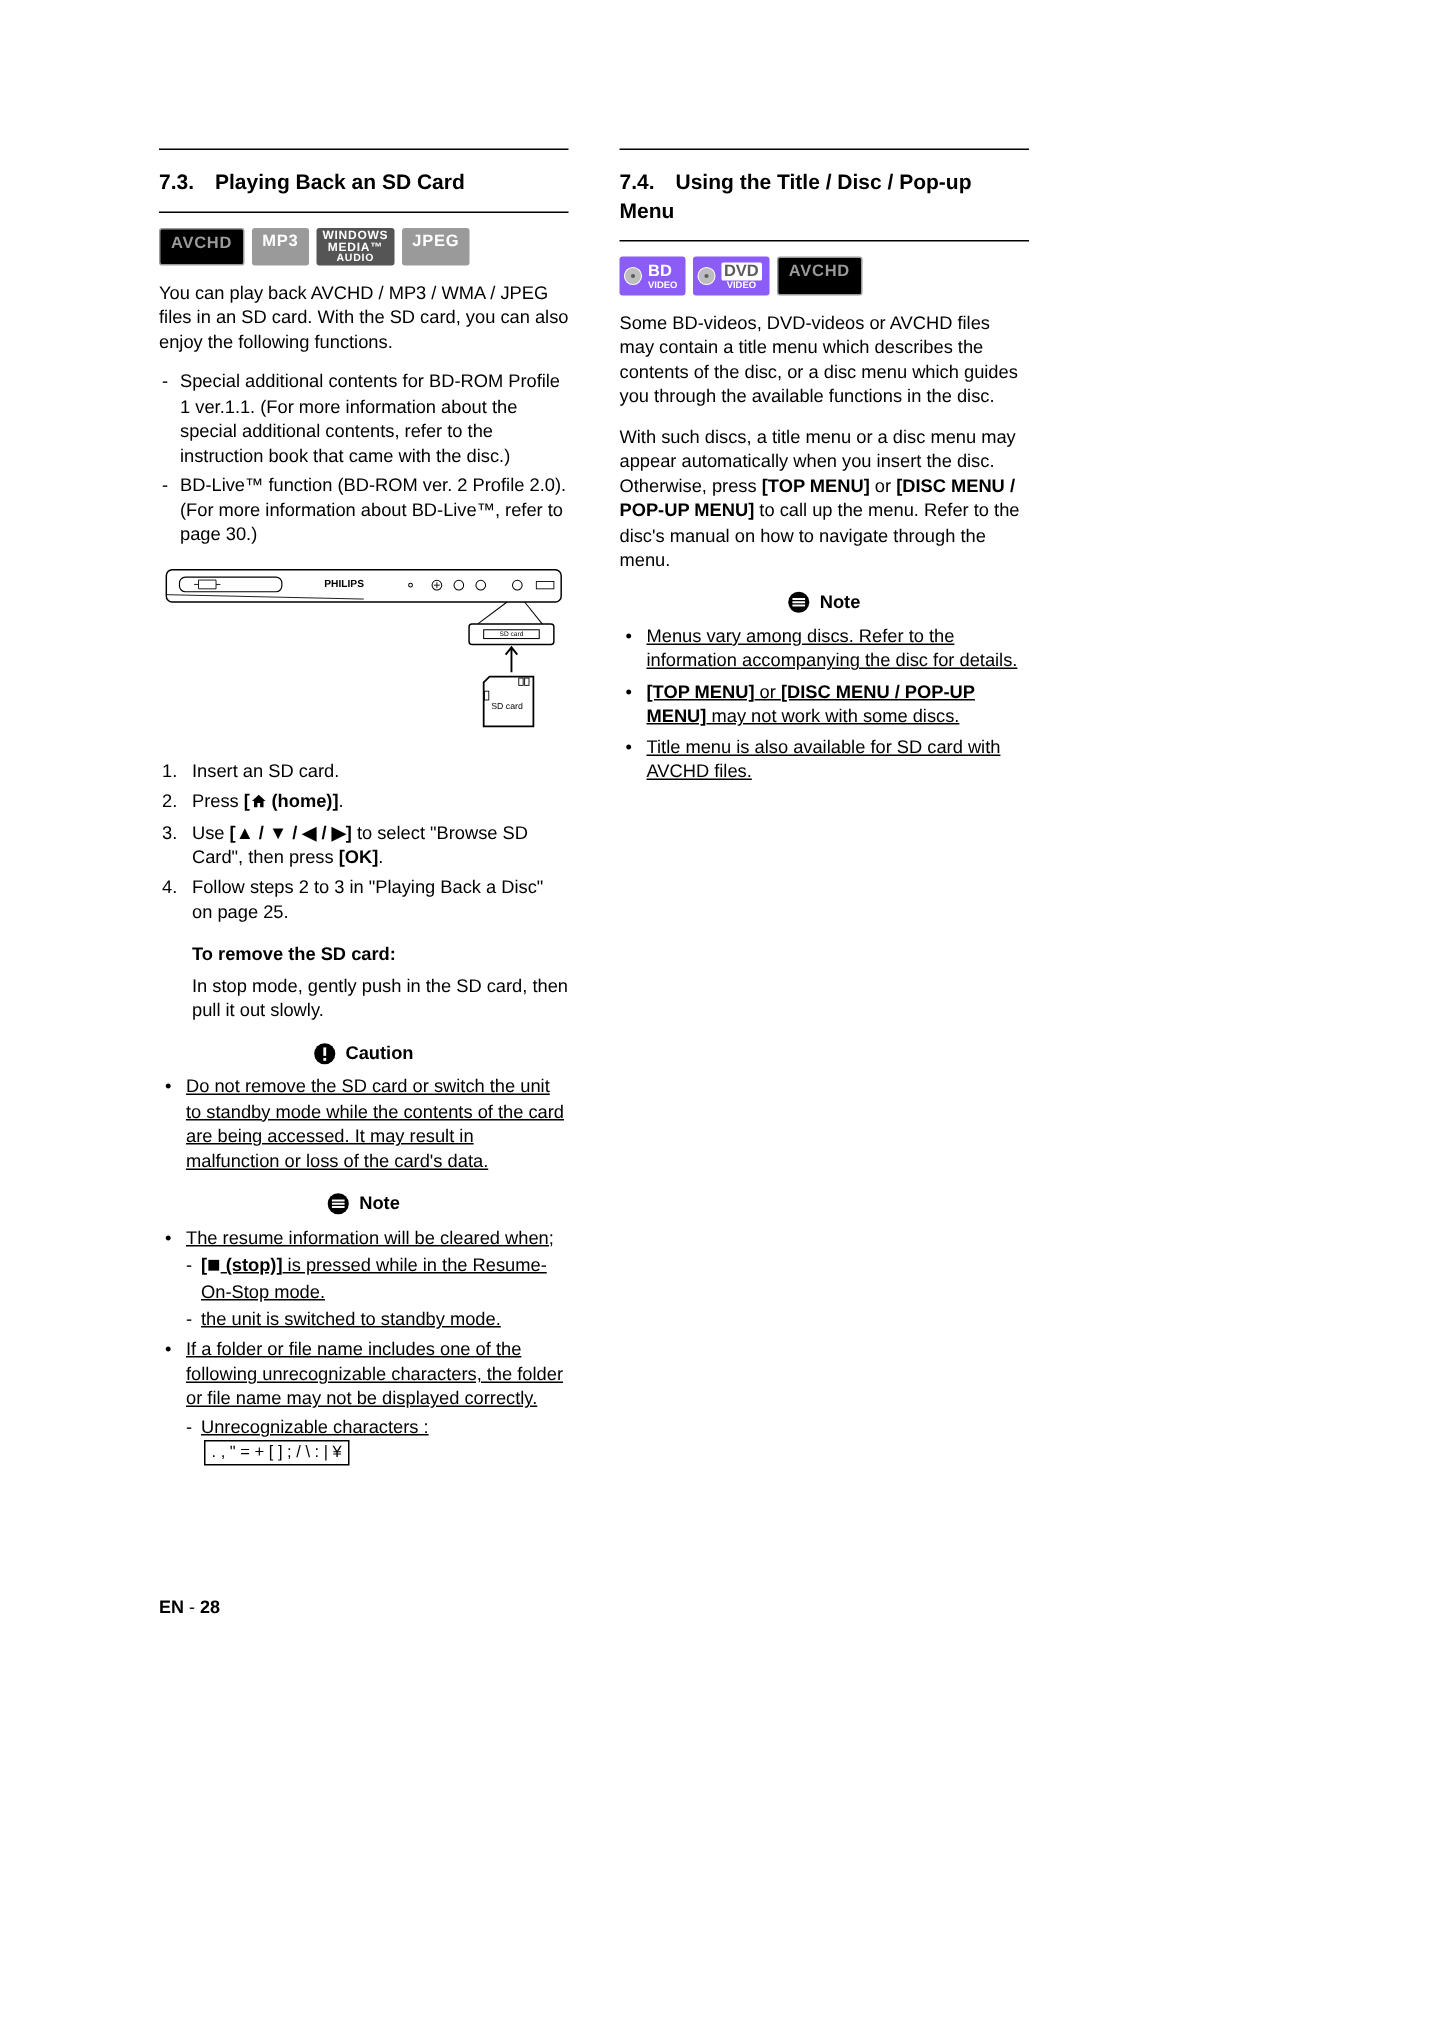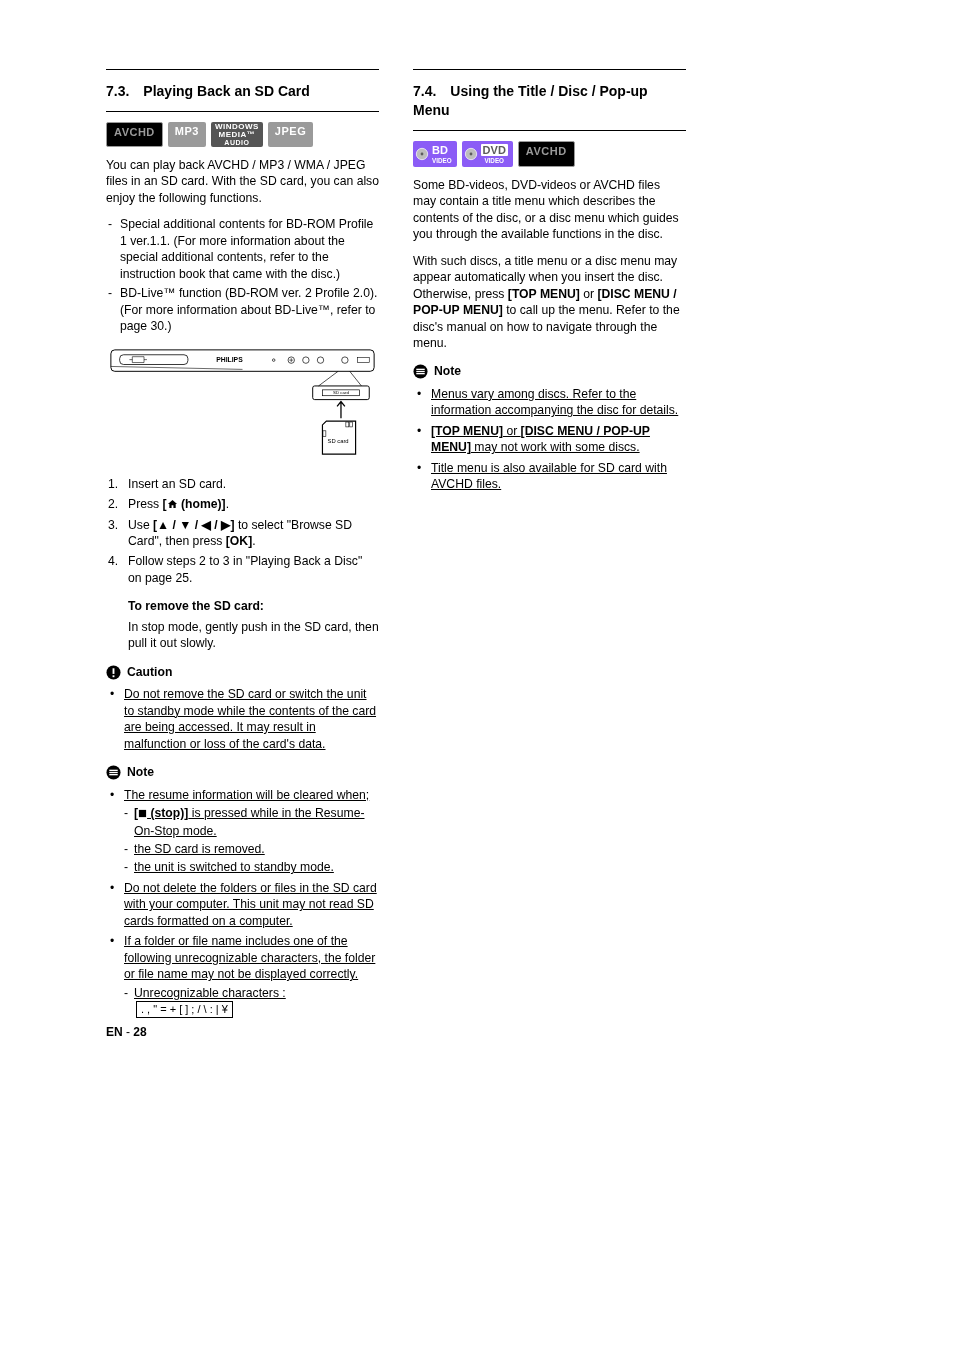--- a/index.html
+++ b/index.html
@@ -7,21 +7,21 @@
     padding: 0;
     background: #fff;
     font-family: "Helvetica Neue", Arial, sans-serif;
     color: #000;
     font-size: 12.2px;
     line-height: 1.35;
   }
   .page {
     width: 792px;
     box-sizing: border-box;
-    padding: 69px 106px 36px 106px;
+    padding: 99px 106px 36px 106px;
   }
   .columns {
     display: flex;
     gap: 34px;
   }
   .col {
     flex: 1 1 0;
     min-width: 0;
   }
   hr.toprule {
@@ -77,37 +77,39 @@
     font-weight: bold;
     margin: 12px 0 4px 22px;
   }
   .sub-body { margin: 0 0 12px 22px; }
   .callout {
     display: flex;
     align-items: center;
     gap: 6px;
     font-weight: bold;
     margin: 12px 0 4px 0;
+    justify-content: center;
   }
   .callout .ico {
     width: 15px; height: 15px; display:inline-flex; align-items:center; justify-content:center;
   }
   .charbox {
     display: inline-block;
     border: 1px solid #000;
     padding: 0 4px;
     font-family: inherit;
     font-size: 11px;
     margin-left: 2px;
   }
   .device-figure {
     display:flex; justify-content:center; margin:10px 0 14px;
   }
   .device-figure svg { max-width: 280px; }
   .footer {
+    margin-top: 80px;
     font-size: 12px;
   }
   .footer .en { font-weight: bold; }
   .bd-badge {
     display:inline-flex; align-items:center; gap:3px;
     background:#8b5cf6; color:#fff; border-radius:2px; padding:1px 5px 1px 2px;
   }
   .disc-icon { width:14px; height:14px; }
   .bd-text { font-weight:bold; font-size:11px; line-height:1; }
   .bd-sub { font-size:6.3px; display:block; text-align:center; margin-top:-1px; font-weight:bold;}
@@ -221,25 +223,23 @@
       </div>
       <ul class="bullet">
         <li>
           <span>The resume information will be cleared when;</span>
           <ul class="subdash">
             <li>
               <b><span>[</span><span style="display:inline-block;vertical-align:-1px"><svg width="9" height="9" viewBox="0 0 10 10">
                       <rect x="1" y="1" width="8" height="8" fill="#000"></rect>
                     </svg></span><span> (stop)]</span></b><span> is pressed while in the Resume-On-Stop mode.</span>
             </li>
-            <li>the SD card is removed.</li>
             <li>the unit is switched to standby mode.</li>
           </ul>
         </li>
-        <li>Do not delete the folders or files in the SD card with your computer. This unit may not read SD cards formatted on a computer.</li>
         <li>
           <span>If a folder or file name includes one of the following unrecognizable characters, the folder or file name may not be displayed correctly.</span>
           <ul class="subdash">
             <li><span>Unrecognizable characters : </span><span class="charbox">. , " = + [ ] ; / \ : | ¥</span></li>
           </ul>
         </li>
       </ul>
     </div>
 
     <div class="col">

